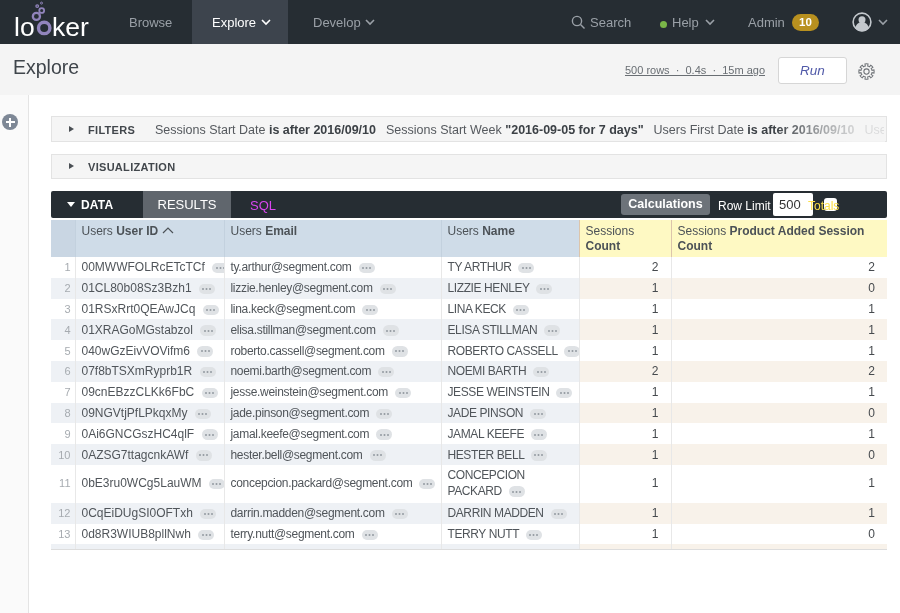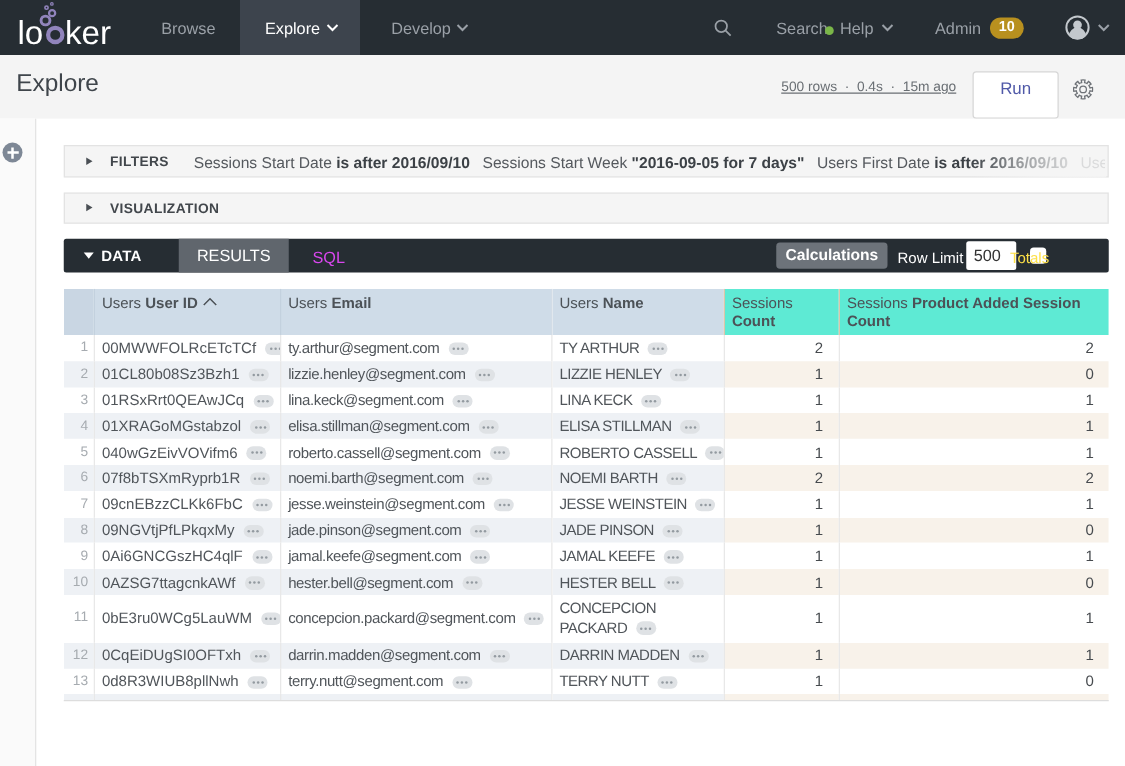--- a/index.html
+++ b/index.html
@@ -10,23 +10,23 @@
 #logo { position:absolute; left:13px; top:2px; }
 #extab { position:absolute; left:192px; top:0; width:96px; height:44px; background:#3d444d; }
 #extab span { position:absolute; left:20px; top:15px; font-size:13px; color:#fff; }
 .gdot { position:absolute; width:7px; height:7px; border-radius:50%; background:#7ab648; top:21px; }
 #badge10 { position:absolute; left:792px; top:14px; width:27px; height:17px; background:#b8901f;
   border-radius:9px; color:#fff; font-size:11.5px; font-weight:bold; text-align:center; line-height:17px; }
 
 #hstrip { position:relative; width:900px; height:51px; background:#f4f4f4; }
 #htitle { position:absolute; left:13px; top:14px; font-size:19.5px; color:#3f454b; line-height:19.5px; }
 #hmeta { position:absolute; right:135px; top:20px; font-size:11px; color:#696e73;text-decoration:underline; }
-#runbtn { position:absolute; left:778px; top:13px; width:69px; height:38px; background:#fff;
+#runbtn { position:absolute; left:778px; top:13px; width:69px; height:27px; background:#fff;
   border:1px solid #d6d6d6; border-radius:3px; color:#5059a8; font-size:13.5px;
-  text-align:center; line-height:25px; }
+  text-align:center; line-height:25px;font-style:italic; }
 
 #content { position:relative; width:900px; height:518px; background:#fff; }
 #sidebar { position:absolute; left:0; top:0; width:29px; height:518px; background:#fafafa;
   border-right:1px solid #e4e4e4; }
 #plusbtn { position:absolute; left:2px; top:19px; width:16px; height:16px; border-radius:50%;
   background:#7e8896; }
 #plusbtn:before { content:""; position:absolute; left:3.5px; top:6.75px; width:9px; height:2.5px; background:#fff; }
 #plusbtn:after { content:""; position:absolute; left:6.75px; top:3.5px; width:2.5px; height:9px; background:#fff; }
 #main { position:absolute; left:51px; top:0; width:836px; }
 .bar { position:relative; width:836px; height:26px; background:#f5f5f5; border:1px solid #e3e3e3; }
@@ -56,29 +56,29 @@
 #rlinput { position:absolute; left:722px; top:2px; width:40px; height:23px; background:#fff;
   border-radius:2px; font-size:13px; color:#333; line-height:23px; padding-left:6px; }
 #cbox { position:absolute; left:773px; top:7px; width:13px; height:13px; background:#fff; border-radius:3px; }
 #totlab { position:absolute; left:757px; top:7.5px; font-size:12px; color:#fde047; }
 
 #warn { position:relative; margin-top:12px; width:836px; height:29px; background:#f6eeca;
   border:1px solid #e8daa6; border-radius:3px; }
 
 #warntxt { position:absolute; left:36px; top:7px; font-size:12.5px; color:#5c6063; }
 
-#twrap { margin-top:13px; width:836px; height:330px; overflow:hidden; border-bottom:1px solid #ddd; }
+#twrap { margin-top:2px; width:836px; height:330px; overflow:hidden; border-bottom:1px solid #ddd; }
 table { border-collapse:collapse; table-layout:fixed; width:836px; }
 td, th { font-weight:normal; text-align:left; overflow:hidden;
   border-left:1px solid #e8e8e8; }
 th { vertical-align:top; }
 td { vertical-align:middle; }
 th { font-size:12px; color:#4c5257; padding:4px 6px 0 6px; line-height:15px; height:37px; }
 th.dim { background:#cfdce8; border-left:1px solid #c3d1de; }
-th.mea { background:#5eead4; border-left:1px solid #dcc5ab; }
+th.mea { background:#fef9c3; border-left:1px solid #dcc5ab; }
 td { font-size:12px; color:#50555a; padding:0 6px; line-height:20px; height:20.8px; white-space:nowrap; }
 tr.tall td { line-height:15.5px; height:37.8px; }
 td.wrap { white-space:normal; }
 td.nm { letter-spacing:-0.4px; }
 td.em { letter-spacing:-0.3px; }
 td.num { color:#a6abb0; text-align:right; padding-right:4px; font-size:11px; border-left:none; }
 td.val { text-align:right; padding-right:12px; color:#464a4e; }
 tr.alt td { background:#eef1f5; }
 tr.alt td.val, tr.alt td.mea { background:#f8f2ea; }
 .dots { display:inline-block; width:16px; height:10.5px; background:#dfe2e5; border-radius:5.5px;
@@ -105,21 +105,21 @@
       </svg>
   </div>
   <span class="navtxt" style="left:313px;">Develop</span>
   <svg class="navtxt" style="left:365px;top:19px" width="10" height="7">
       <polyline points="1,1 5,5 9,1" fill="none" stroke="#9aa0a7" stroke-width="1.6"></polyline>
     </svg>
   <svg class="navtxt" style="left:571px;top:15px" width="15" height="15">
       <circle cx="6" cy="6" r="4.6" fill="none" stroke="#9aa0a7" stroke-width="1.4"></circle>
       <line x1="9.5" y1="9.5" x2="13.5" y2="13.5" stroke="#9aa0a7" stroke-width="1.4"></line>
     </svg>
-  <span class="navtxt" style="left:590px;margin-left:31px;">Search</span>
+  <span class="navtxt" style="left:590px;">Search</span>
   <span class="gdot" style="left:660px;"></span>
   <span class="navtxt" style="left:672px;">Help</span>
   <svg class="navtxt" style="left:705px;top:19px" width="10" height="7">
       <polyline points="1,1 5,5 9,1" fill="none" stroke="#9aa0a7" stroke-width="1.6"></polyline>
     </svg>
   <span class="navtxt" style="left:748px;">Admin</span>
   <div id="badge10">10</div>
   <svg style="position:absolute;left:852px;top:12px" width="20" height="20">
     <defs>
         <clipPath id="avc">

